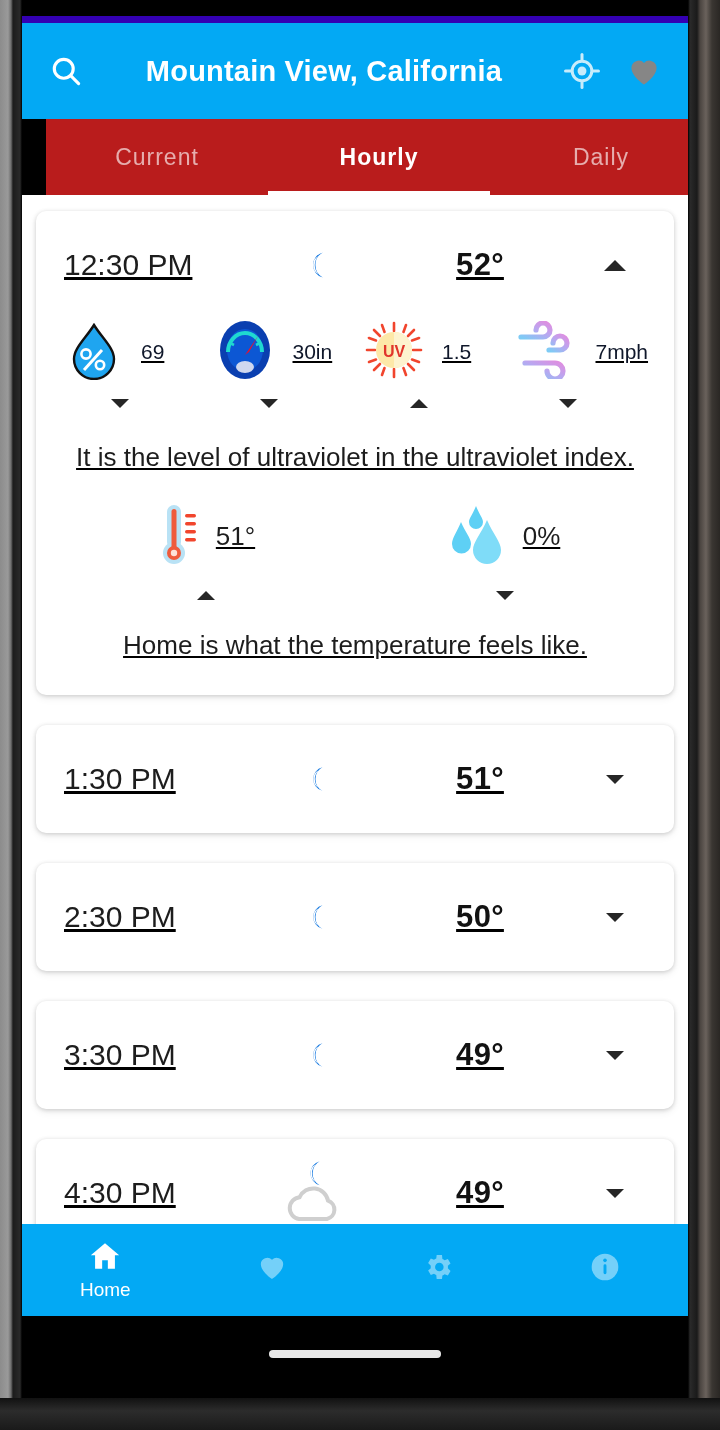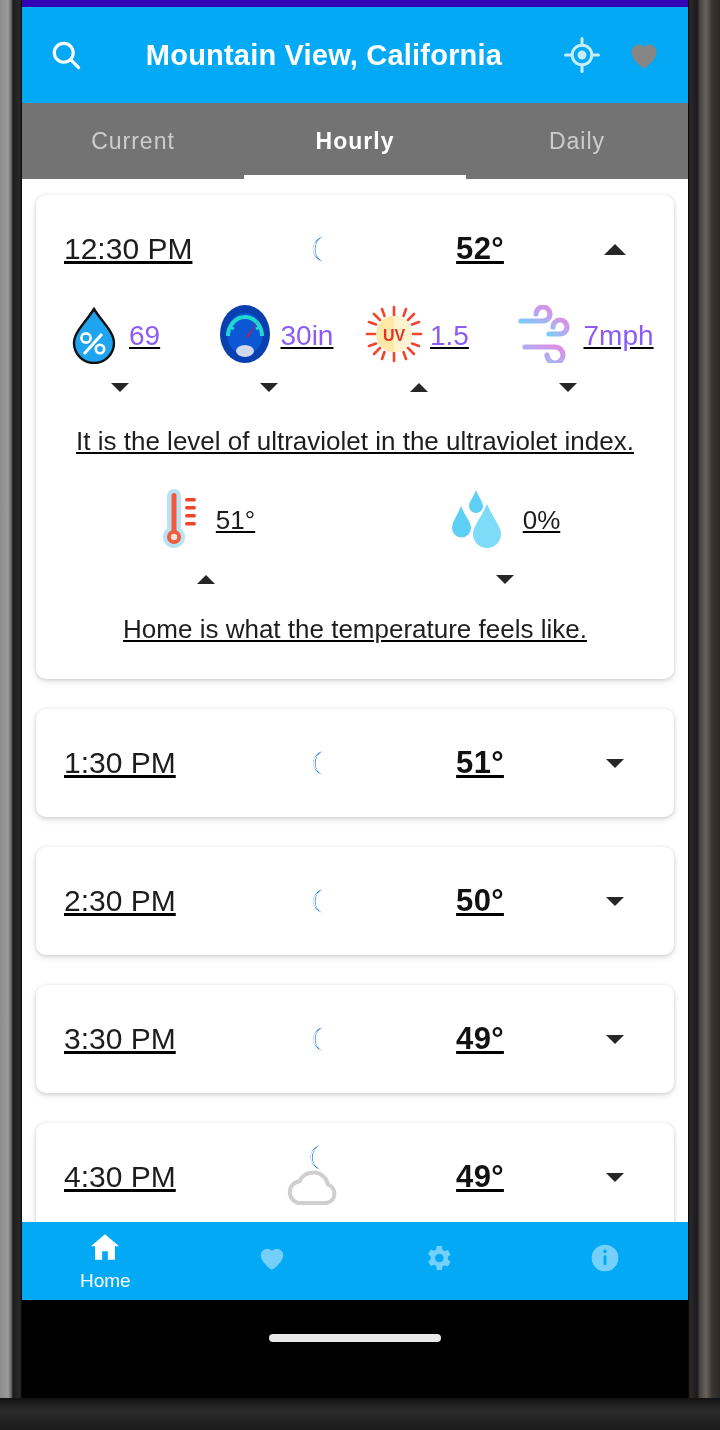--- a/index.html
+++ b/index.html
@@ -16,21 +16,21 @@
     background: linear-gradient(90deg,
       #8c8c8c 0px, #9a9a9a 8px, #6e6e6e 11px,
       #1c1c1c 13px, #2a2a2a 20px,
       #000 22px, #000 688px,
       #2a2a2a 690px, #1a1a1a 697px,
       #4a4440 700px, #6a625c 706px,
       #3a3632 712px, #2a2724 720px);
   }
   #device-screen {
     position: absolute;
-    left: 22px; top: 0px; width: 666px; height: 1398px;
+    left: 22px; top: 16px; width: 666px; height: 1398px;
     background: #000;
     border-bottom-left-radius: 26px;
     border-bottom-right-radius: 26px;
     overflow: hidden;
   }
   #device-bottom-bezel {
     position: absolute; left: 0; right: 0; top: 1398px; height: 32px;
     background: linear-gradient(180deg, #111 0%, #2c2c2c 40%, #1a1a1a 100%);
   }
 
@@ -60,24 +60,25 @@
     font-size: 29px;
     font-weight: 600;
     letter-spacing: 0.2px;
     white-space: nowrap;
     padding: 0 6px;
   }
 
   
   #tab-bar {
     height: 76px; width: 100%;
-    background: #737373;
+    background: #b91c1c;
     display: flex;
     align-items: stretch;
     position: relative;
+    margin-left: 24px;
   }
   .tab {
     flex: 1 1 0;
     display: flex; align-items: center; justify-content: center;
     font-size: 23px;
     letter-spacing: 1.0px;
     color: rgba(255,255,255,0.64);
     font-weight: 500;
     position: relative;
   }
@@ -142,21 +143,21 @@
   }
   .metric {
     flex: 1 1 0;
     display: flex;
     align-items: center;
     justify-content: flex-start;
     gap: 7px;
     padding-left: 8px;
   }
   .metric-val {
-    font-size: 28px; color: #8b5cf6;
+    font-size: 21px; color: #0f172a; margin-left: 12px;
   }
   .carets-row {
     display: flex;
     padding: 14px 18px 4px 22px;
   }
   .carets-row .cslot {
     flex: 1 1 0;
     display: flex; justify-content: center;
     padding-right: 26px;
   }
@@ -190,21 +191,21 @@
   .caret.down { border-top: 11px solid #262626; }
   .caret.up   { border-bottom: 11px solid #262626; }
   .caret.small { border-left-width: 9px; border-right-width: 9px; }
   .caret.small.down { border-top-width: 9px; }
   .caret.small.up { border-bottom-width: 9px; }
 
   
   #bottom-nav {
     position: absolute;
     left: 0; right: 0; bottom: 98px;
-    height: 78px;
+    height: 92px;
     background: #03a9f4;
     display: flex;
     align-items: center;
   }
   .nav-item {
     flex: 1 1 0;
     display: flex; flex-direction: column;
     align-items: center; justify-content: center;
     gap: 2px;
     height: 100%;

